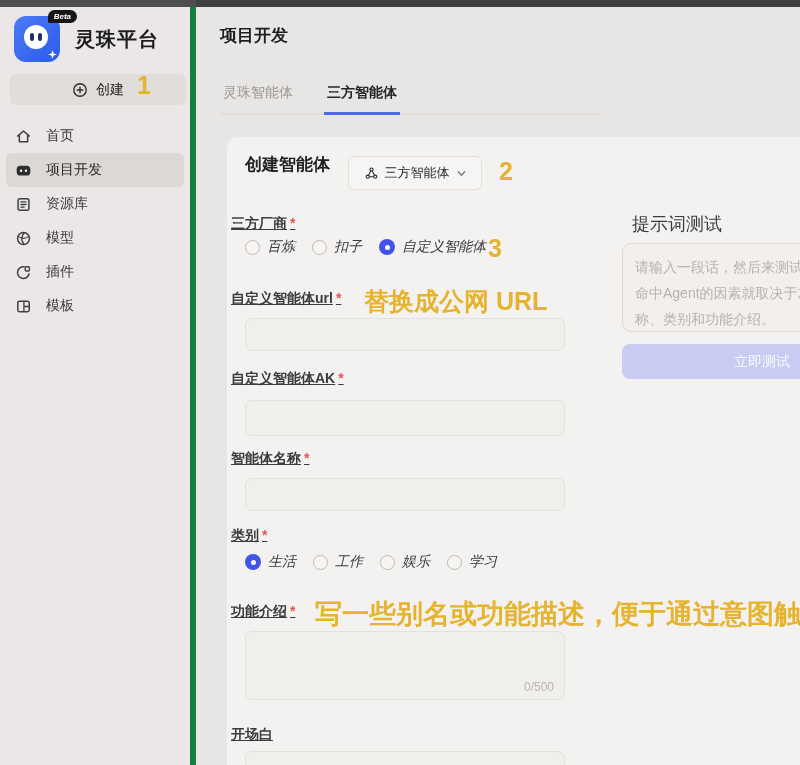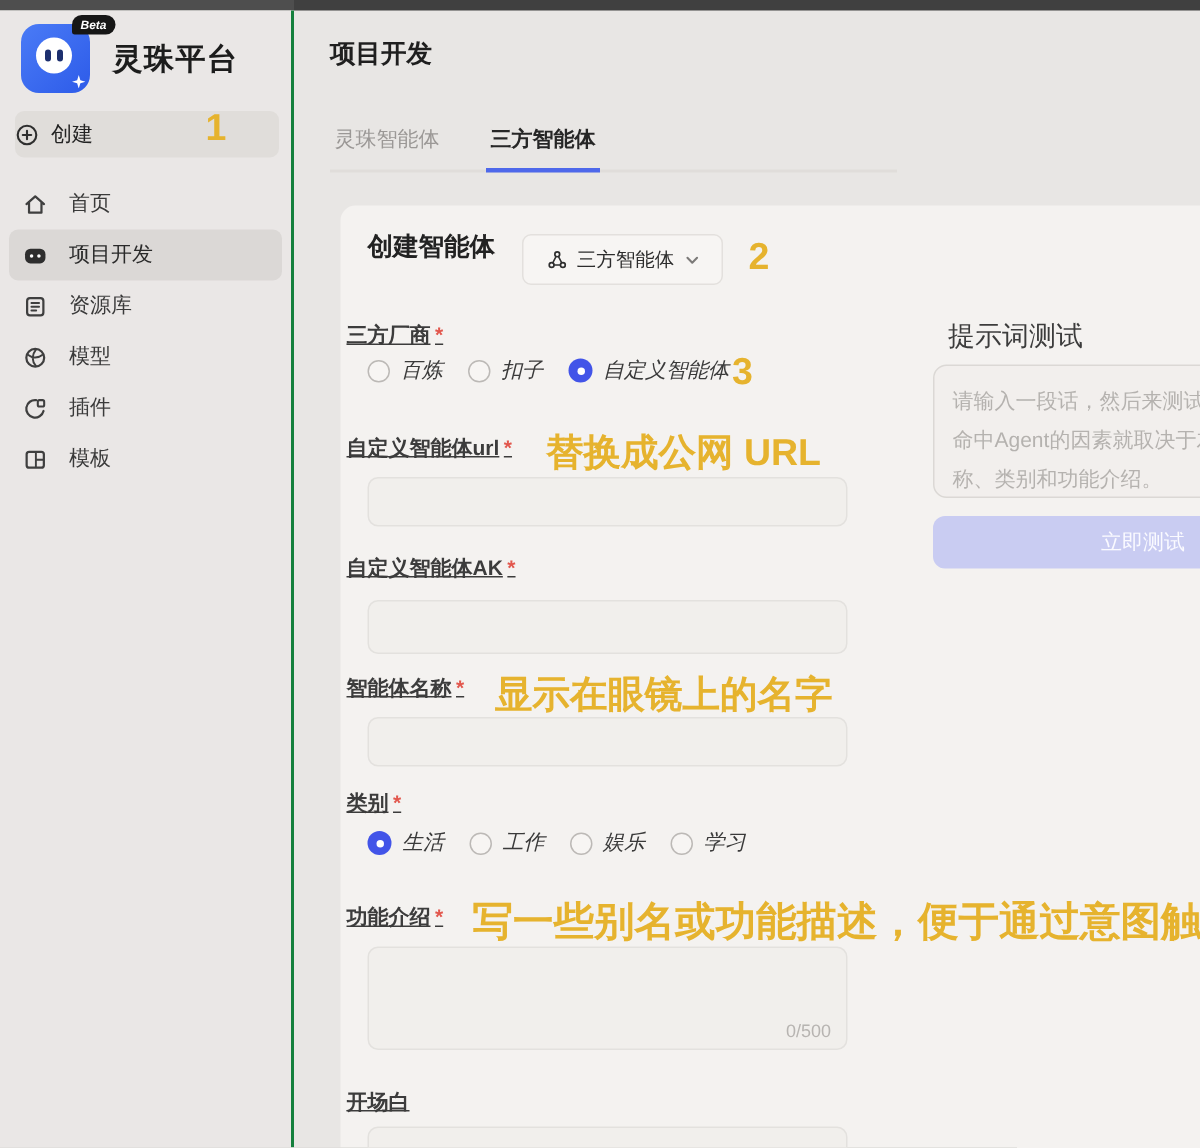--- a/index.html
+++ b/index.html
@@ -7,31 +7,31 @@
   #app {
     position:relative; width:800px; height:765px; overflow:hidden;
     background:#e8e6e4; font-family:"Liberation Sans",sans-serif;
   }
   
   .topstrip{position:absolute;top:0;left:0;right:0;height:7px;display:flex;}
   .topstrip .l{width:196px;background:#4e4e4e;}
   .topstrip .r{flex:1;background:#404040;}
 
   
-  .sidebar{position:absolute;top:7px;left:0;width:196px;bottom:0;background:#eae7e6;border-right:2px solid #15803d;}
+  .sidebar{position:absolute;top:7px;left:0;width:196px;bottom:0;background:#eae7e6;border-right:6px solid #15803d;}
   .logo-row{position:absolute;top:9px;left:14px;display:flex;align-items:center;}
   .logo{position:relative;width:46px;height:46px;border-radius:12px;background:linear-gradient(135deg,#4a7bf6,#2d5be9);flex:none;}
   .logo-face{position:absolute;left:10px;top:9px;width:24px;height:24px;background:#ffffff;border-radius:50%;}
   .eye{position:absolute;top:8px;width:4px;height:8px;background:#1d2f6e;border-radius:2px;}
   .eye.le{left:6px}.eye.re{left:14px}
   .sparkle{position:absolute;right:3px;bottom:3px;width:9px;height:9px;}
   .beta{position:absolute;top:-6px;right:-17px;background:#161616;color:#fff;font-size:8px;font-weight:bold;font-style:italic;padding:2px 6px;border-radius:7px 7px 7px 2px;}
   .brand-name{font-size:20px;font-weight:bold;color:#1c1c1c;margin-left:15px;letter-spacing:1px;white-space:nowrap;}
 
-  .create-btn{position:absolute;top:67px;left:10px;width:176px;height:31px;background:#e0ddda;border:none;border-radius:6px;display:flex;align-items:center;gap:8px;cursor:pointer;font-family:inherit;}
+  .create-btn{position:absolute;top:67px;left:10px;width:176px;height:31px;background:#e0ddda;border:none;border-radius:6px;display:flex;align-items:center;justify-content:center;gap:8px;cursor:pointer;font-family:inherit;}
   .create-btn .cb-label{font-size:14px;color:#242424;font-weight:500;}
 
   .marker{position:absolute;color:#e6b32e;font-weight:bold;font-size:25px;white-space:nowrap;z-index:5;}
   #m1{top:64px;left:137px;}
 
   .nav{position:absolute;top:112px;left:6px;right:6px;}
   .nav-item{height:34px;display:flex;align-items:center;gap:14px;padding-left:9px;border-radius:6px;color:#3a3a3a;font-size:14px;cursor:pointer;}
   .nav-item.active{background:#dbd8d6;color:#2a2a2a;}
   .nav-item svg{width:17px;height:17px;flex:none;}
 
@@ -209,21 +209,20 @@
     <input class="f-input" id="url-input" style="">
 
     <div class="f-label" id="ak-label">
       <span>自定义智能体AK</span><span class="req">*</span>
     </div>
     <input class="f-input" id="ak-input" style="">
 
     <div class="f-label" id="name-label">
       <span>智能体名称</span><span class="req">*</span>
     </div>
-    <span class="note" id="name-note">显示在眼镜上的名字</span>
     <input class="f-input" id="name-input" style="">
 
     <div class="f-label" id="cat-label">
       <span>类别</span><span class="req">*</span>
     </div>
     <div class="radio-row" id="cat-row">
       <div class="radio-opt">
         <span class="rc sel"></span>
         <span class="ro-label">生活</span>
       </div>

